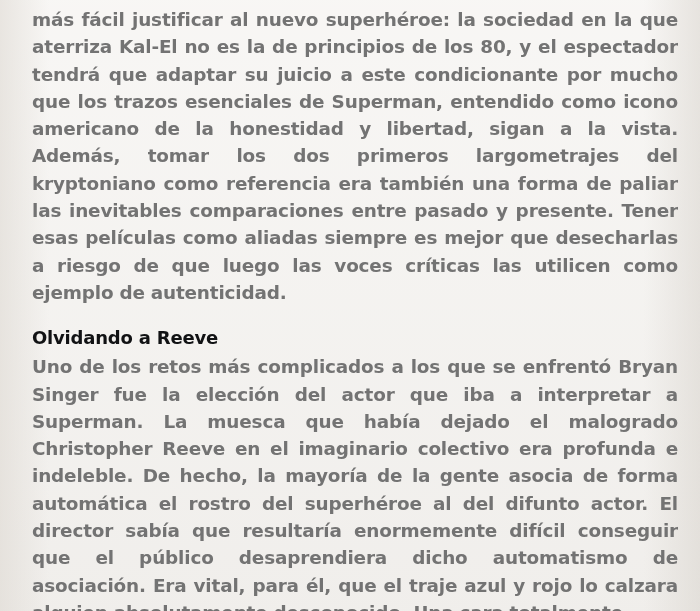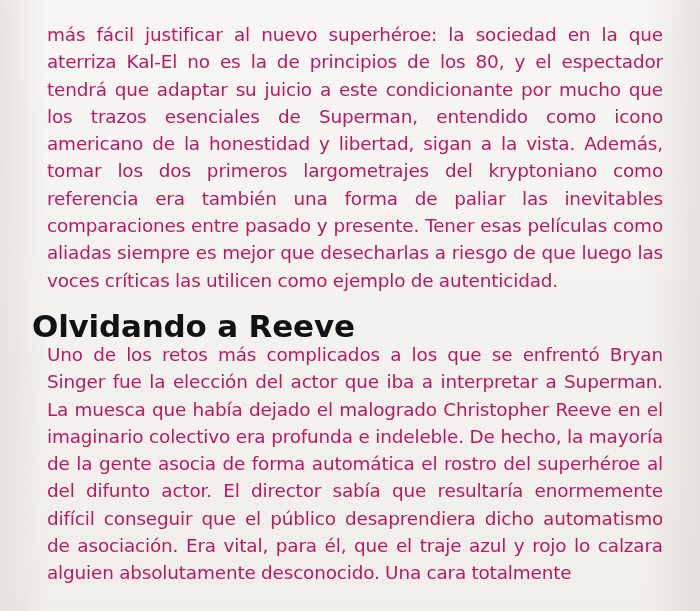--- a/index.html
+++ b/index.html
@@ -30,33 +30,34 @@
       linear-gradient(90deg, rgba(220,215,208,0.55) 0%, rgba(255,255,255,0) 7%,
                       rgba(255,255,255,0) 92%, rgba(214,209,202,0.5) 100%),
       linear-gradient(180deg, rgba(255,255,255,0.35) 0%, rgba(0,0,0,0.015) 100%);
     pointer-events: none;
   }
   .col {
     position: relative;
     z-index: 2;
   }
   p.body-text {
-    margin: 15px;
-    color: #be185d;
+    margin: 0;
+    color: #737373;
     font-size: 18.4px;
     line-height: 27.3px;
     letter-spacing: -0.15px;
     text-align: justify;
     text-justify: inter-word;
     word-spacing: -0.3px;
+    font-weight: bold;
   }
   h2.section-heading {
     margin: 18px 0 1px 0;
     color: #111214;
-    font-size: 31px;
+    font-size: 18px;
     line-height: 28px;
     font-weight: bold;
     letter-spacing: -0.2px;
   }
   p.body-text.second {
     margin-top: 0;
   }
 </style>
 </head>
 <body>

